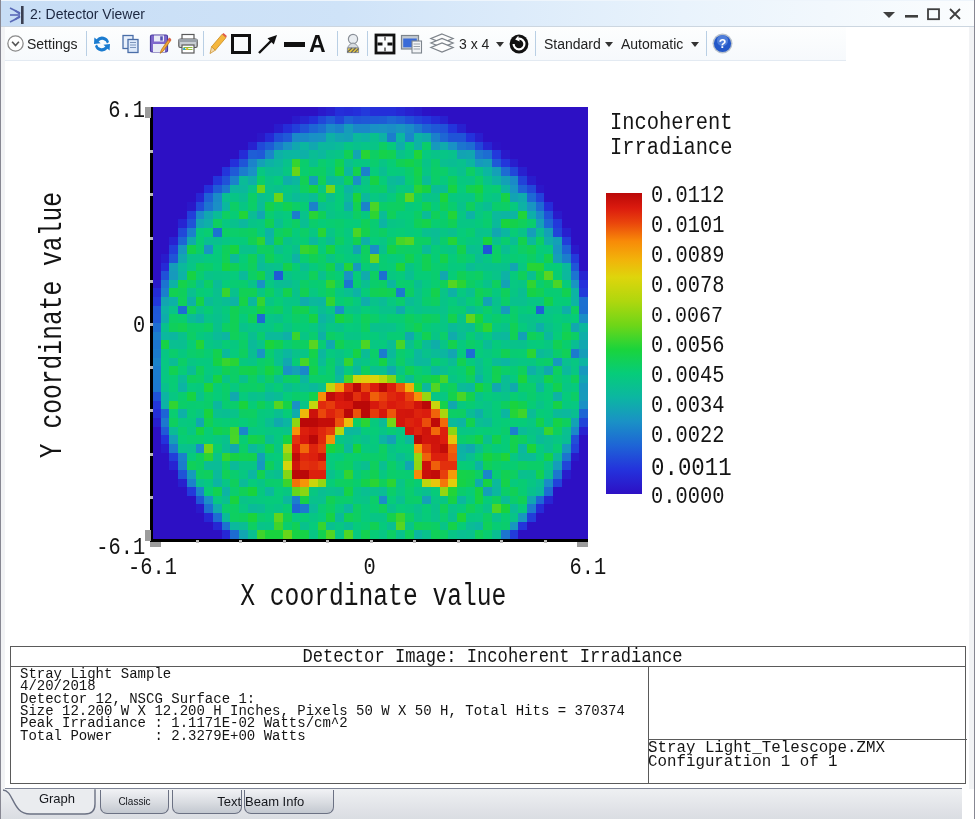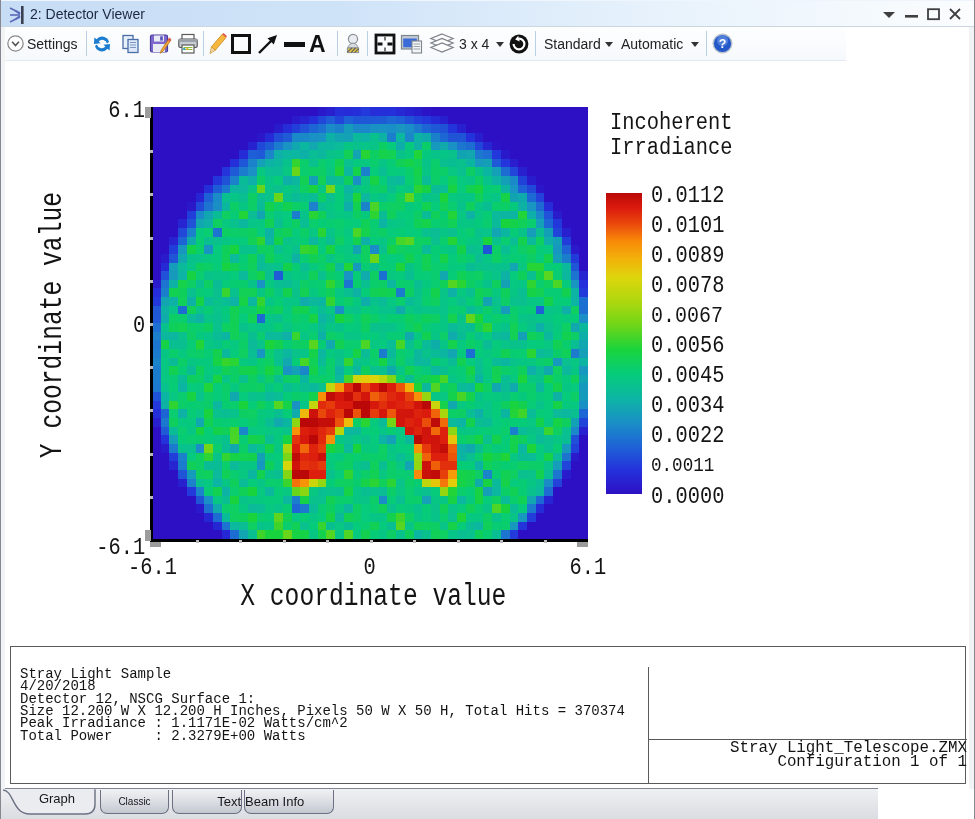--- a/index.html
+++ b/index.html
@@ -16,23 +16,23 @@
   .zx{position:absolute;font-family:"Liberation Mono",monospace;color:#141414;white-space:pre;line-height:1;}
   #btmbox{position:absolute;left:10px;top:646px;width:956px;height:138px;
      border:1px solid #5a5a5a;box-sizing:border-box;}
   #btmbox .hdr{position:absolute;left:0;top:0;width:100%;height:20px;border-bottom:1px solid #5a5a5a;
      text-align:center;font-family:"Liberation Mono",monospace;font-size:21.4px;color:#141414;line-height:19px;box-sizing:border-box;}
   #btmbox .hdr span{display:inline-block;transform:scale(0.8,0.915) translateX(5px);transform-origin:center center;}
   #btmbox .vdiv{position:absolute;left:637px;top:20px;width:1px;height:116px;background:#5a5a5a;}
   #btmbox .hdiv{position:absolute;left:637px;top:92px;width:319px;height:1px;background:#5a5a5a;}
   #btminfo{position:absolute;left:9px;top:21.2px;font-family:"Liberation Mono",monospace;
      font-size:14px;line-height:12.3px;color:#141414;white-space:pre;}
-  #btmright{position:absolute;left:637px;top:94px;width:319px;text-align:right;
+  #btmright{position:absolute;left:637px;top:94px;width:319px;text-align:left;
      font-family:"Liberation Mono",monospace;font-size:15.8px;line-height:14.3px;color:#141414;}
-  #tabbar{position:absolute;left:0;top:788px;width:878px;height:31px;
+  #tabbar{position:absolute;left:0;top:788px;width:962px;height:31px;
      background:linear-gradient(#eef0f2,#e0e2e7 70%,#dadde2);border-top:1.4px solid #7e8496;box-sizing:border-box;}
   #edgeL1{position:absolute;left:0;top:0;width:1px;height:819px;background:#878792;}
   #edgeL2{position:absolute;left:1px;top:27px;width:4px;height:762px;background:#f2f3f5;}
   #edgeR1{position:absolute;left:974px;top:0;width:1px;height:819px;background:#878792;}
   #edgeR2{position:absolute;left:969px;top:27px;width:5px;height:762px;background:#f2f3f5;}
 </style>
 </head>
 <body>
 <div id="titlebar">
   <svg width="22" height="22" style="position:absolute;left:7px;top:3px" viewBox="0 0 22 22">
@@ -674,24 +674,25 @@
 <div style="position:absolute;left:606px;top:193px;width:36px;height:301px;background:linear-gradient(to top,#2d10c4 0.0%,#2432dc 8.0%,#1e64d6 16.0%,#1a91c6 24.0%,#0cb6a2 32.0%,#06cc7a 40.0%,#1ad43c 48.0%,#6ed618 56.0%,#afd70e 64.0%,#ded50c 72.0%,#f2b20a 78.0%,#f88a08 84.0%,#ea460c 90.0%,#db1b0e 95.0%,#ba0808 100.0%)"></div>
 <div class="zx" style="left:651.0px;top:183.6px;font-size:25.5px;"><span style="display:inline-block;transform:scale(0.8,0.915);transform-origin:left center;">0.0112</span></div>
 <div class="zx" style="left:651.0px;top:213.7px;font-size:25.5px;"><span style="display:inline-block;transform:scale(0.8,0.915);transform-origin:left center;">0.0101</span></div>
 <div class="zx" style="left:651.0px;top:243.8px;font-size:25.5px;"><span style="display:inline-block;transform:scale(0.8,0.915);transform-origin:left center;">0.0089</span></div>
 <div class="zx" style="left:651.0px;top:273.9px;font-size:25.5px;"><span style="display:inline-block;transform:scale(0.8,0.915);transform-origin:left center;">0.0078</span></div>
 <div class="zx" style="left:651.0px;top:304.0px;font-size:25px;"><span style="display:inline-block;transform:scale(0.8,0.915);transform-origin:left center;">0.0067</span></div>
 <div class="zx" style="left:651.0px;top:334.1px;font-size:25.5px;"><span style="display:inline-block;transform:scale(0.8,0.915);transform-origin:left center;">0.0056</span></div>
 <div class="zx" style="left:651.0px;top:364.2px;font-size:25.5px;"><span style="display:inline-block;transform:scale(0.8,0.915);transform-origin:left center;">0.0045</span></div>
 <div class="zx" style="left:651.0px;top:394.2px;font-size:25.5px;"><span style="display:inline-block;transform:scale(0.8,0.915);transform-origin:left center;">0.0034</span></div>
 <div class="zx" style="left:651.0px;top:424.4px;font-size:25.5px;"><span style="display:inline-block;transform:scale(0.8,0.915);transform-origin:left center;">0.0022</span></div>
-<div class="zx" style="left:651.0px;top:454.5px;font-size:22px;"><span style="display:inline-block;transform:scale(0.8,0.915);transform-origin:left center;">0.0011</span></div>
+<div class="zx" style="left:651.0px;top:454.5px;font-size:28px;"><span style="display:inline-block;transform:scale(0.8,0.915);transform-origin:left center;">0.0011</span></div>
 <div class="zx" style="left:651.0px;top:484.6px;font-size:25.5px;"><span style="display:inline-block;transform:scale(0.8,0.915);transform-origin:left center;">0.0000</span></div>
   </div>
 <div id="btmbox">
+  <div class="hdr"><span>Detector Image: Incoherent Irradiance</span></div>
   <div class="vdiv"></div>
     <div class="hdiv"></div>
   <div id="btminfo">Stray Light Sample
 4/20/2018
 Detector 12, NSCG Surface 1:
 Size 12.200 W X 12.200 H Inches, Pixels 50 W X 50 H, Total Hits = 370374
 Peak Irradiance : 1.1171E-02 Watts/cm^2
 Total Power     : 2.3279E+00 Watts</div>
   <div id="btmright">Stray Light_Telescope.ZMX<br>Configuration 1 of 1</div>
 </div>

